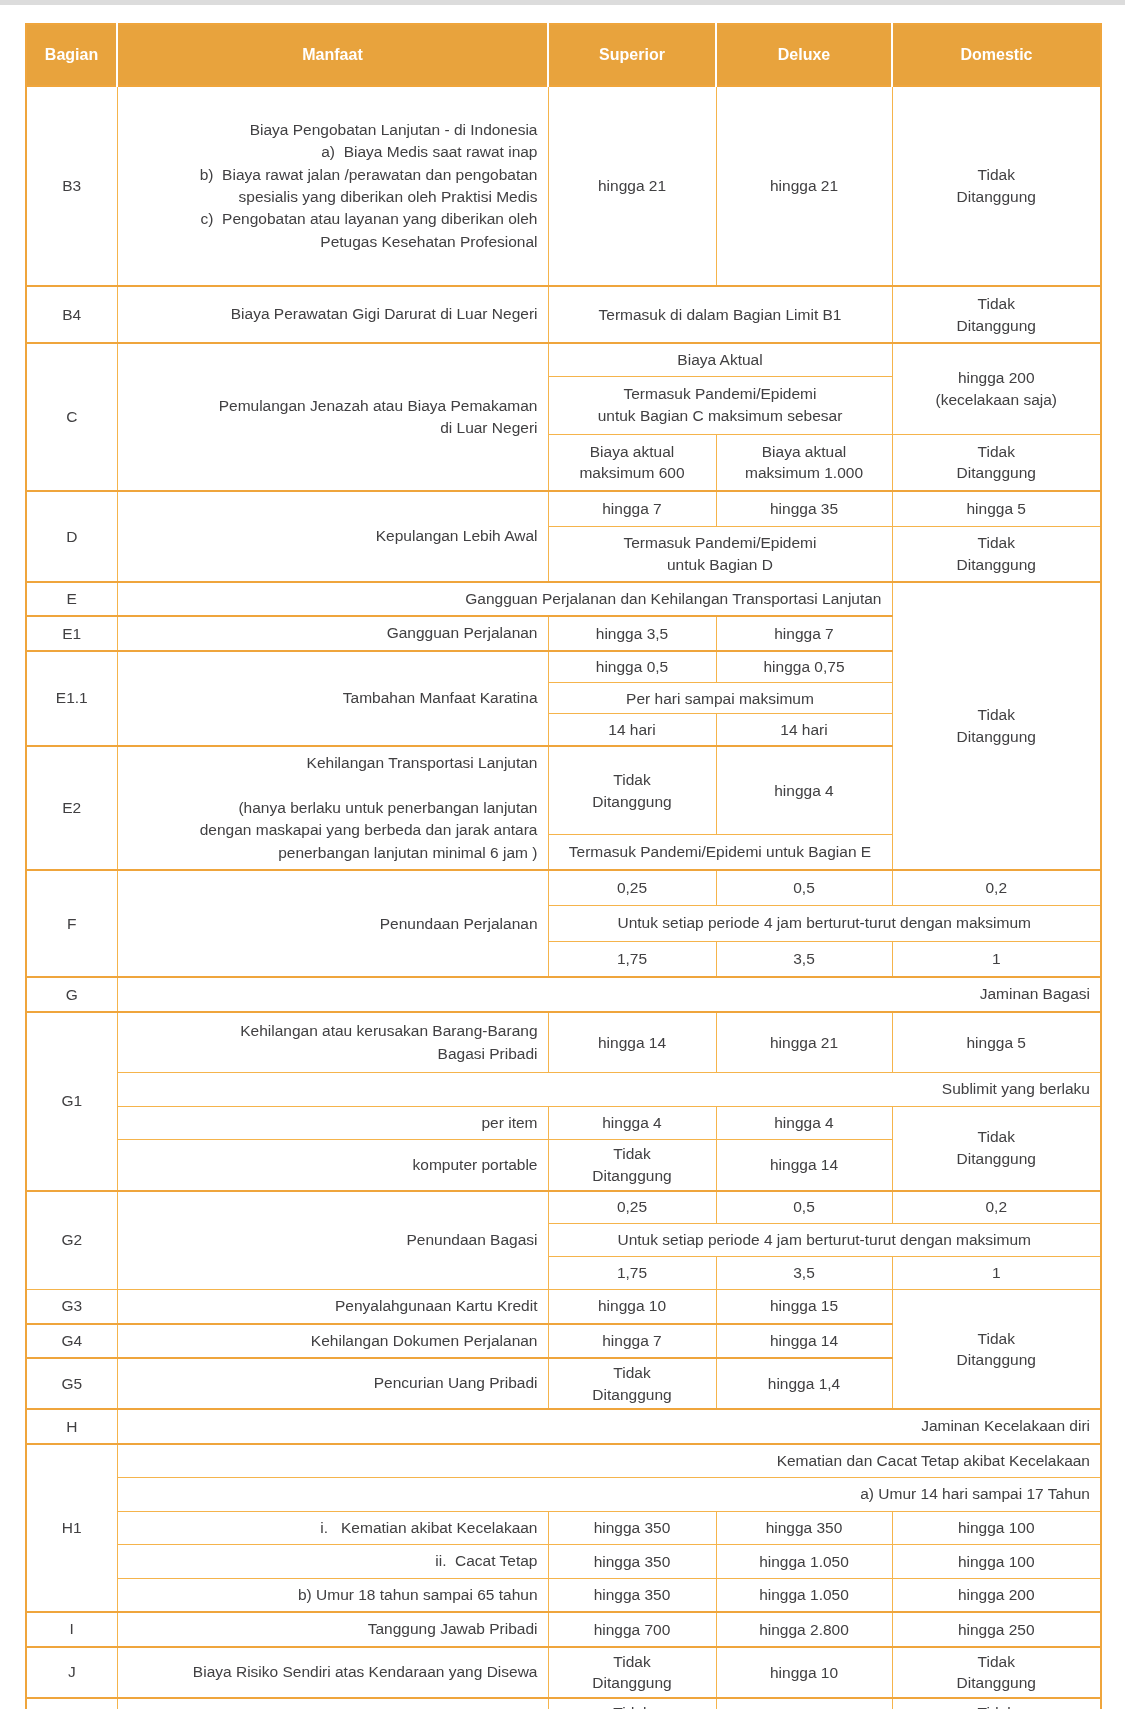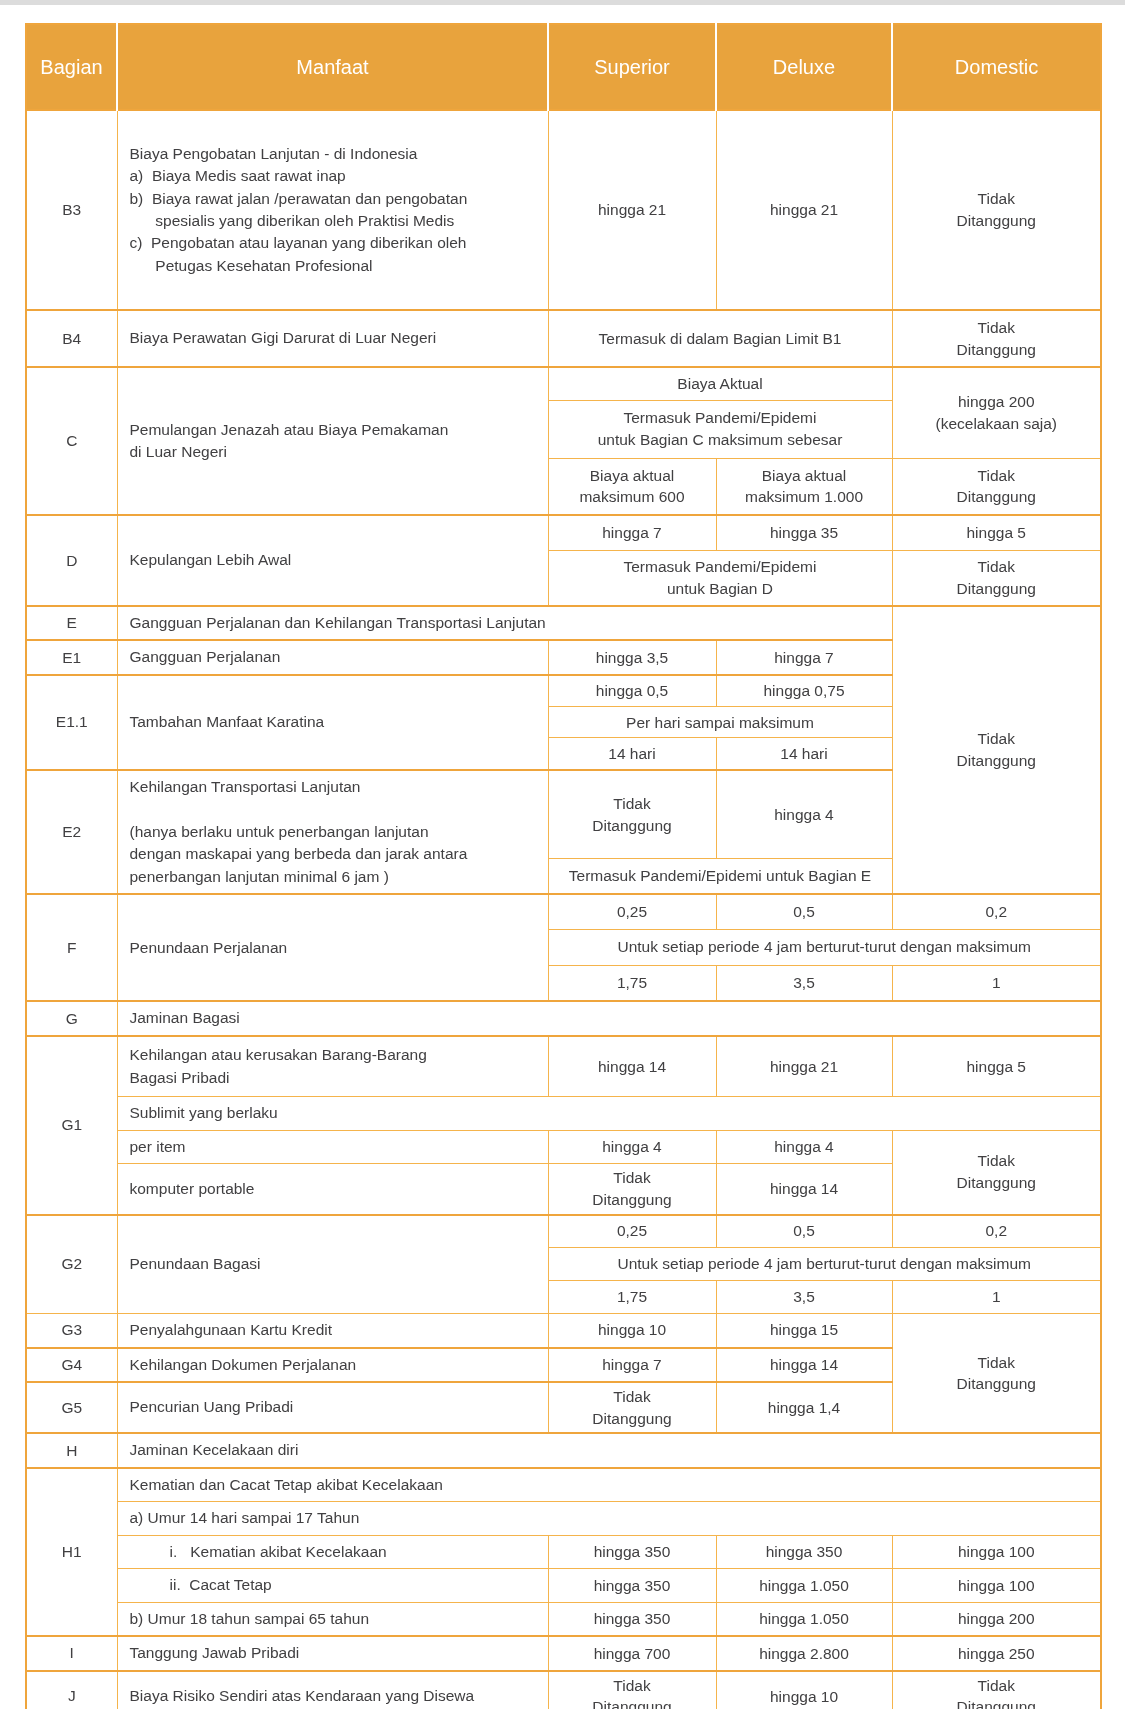--- a/index.html
+++ b/index.html
@@ -21,37 +21,37 @@
   .wrap{padding:18px 25px 0 25px;}
   table{
     border-collapse:collapse;
     table-layout:fixed;
     width:1075px;
     border:2px solid var(--border-strong);
   }
   th{
     background:var(--header-bg);
     color:var(--header-text);
-    font-size:20px;
-    font-weight:normal;
+    font-size:16px;
+    font-weight:bold;
     height:60px;
     border-left:2px solid #FFFFFF;
-    padding:12px;
+    padding:0;
   }
   th:first-child{border-left:none;}
   td{
     border:1px solid var(--border);
     font-size:15.5px;
     vertical-align:middle;
     background:#fff;
   }
   tr.grp td{border-top:2px solid var(--border-strong);}
   td.bagian{text-align:center;padding:2px 4px;margin-left:40px;}
   td.manfaat{
-    text-align:left;
+    text-align:right;
     padding:5px 10px 5px 12px;
     white-space:pre-wrap;
     line-height:1.45;
   }
   td.value{
     text-align:center;
     white-space:pre-line;
     line-height:1.4;
     padding:3px 6px;
   }

